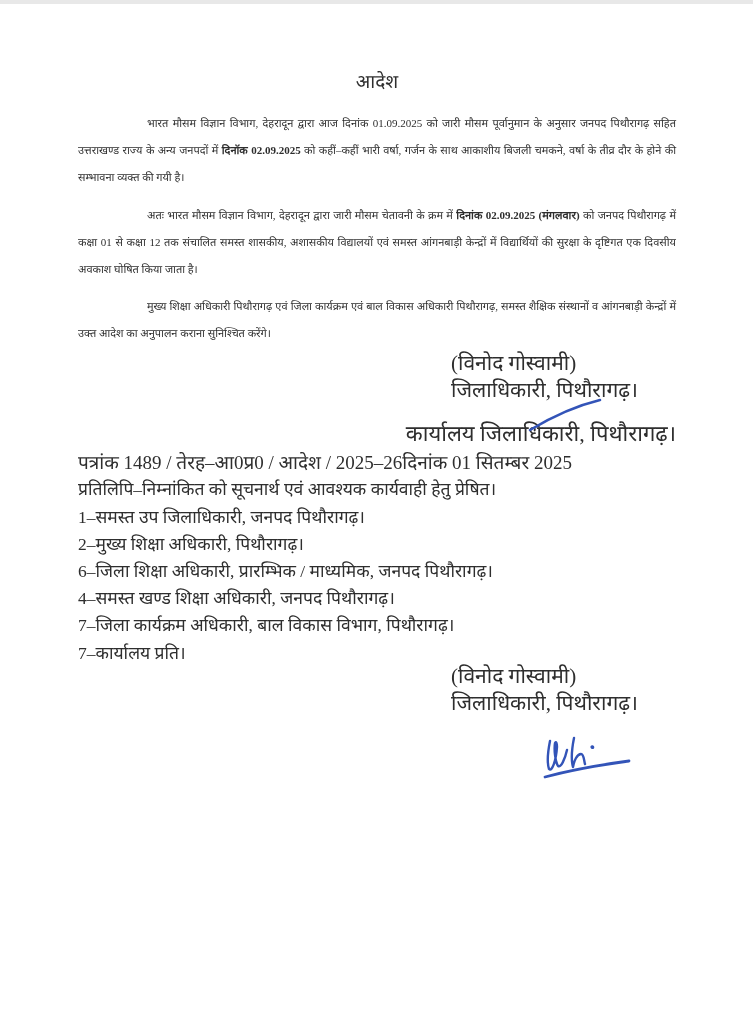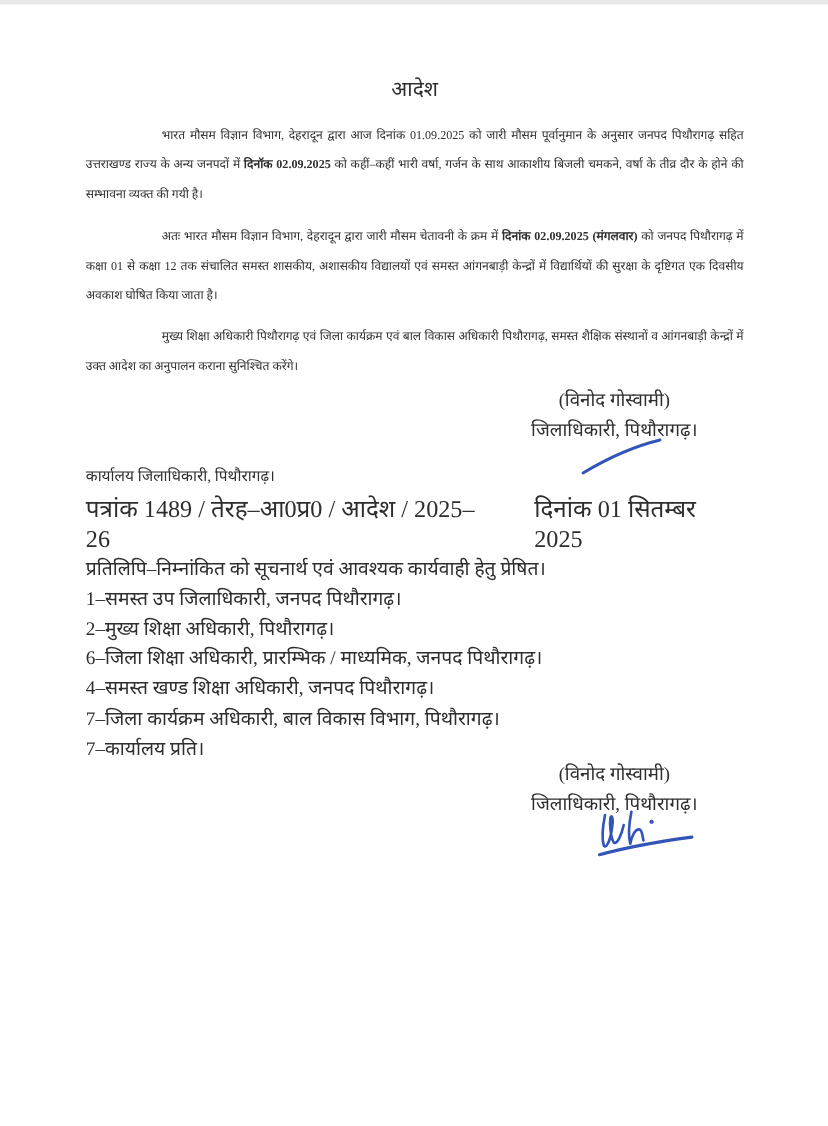--- a/index.html
+++ b/index.html
@@ -28,39 +28,37 @@
     text-align: justify;
     text-justify: inter-word;
     text-indent: 69px;
     margin: 0 0 10px 0;
   }
   .para b { font-weight: 700; }
   .sig-block {
     width: 215px;
     margin-left: auto;
     margin-right: 10px;
-    text-align: center;
-    font-size: 17px;
+    font-size: 21px;
     line-height: 27.2px;
   }
   .sig-top { margin-top: -8px; }
   .sig-bottom { margin-top: -4px; }
   .office-heading {
-    text-align: left;
-    font-size: 14px;
+    text-align: right;
+    font-size: 22px;
     line-height: 27.2px;
     margin-top: 16px;
   }
   .ref-row {
     display: flex;
-    justify-content: flex-end;
-    font-size: 22px;
+    justify-content: flex-start;
+    font-size: 19px;
     line-height: 27.2px;
     margin-top: 2px;
-    gap: 44px;
   }
   .copy-line, .recipient {
     font-size: 17.5px;
     line-height: 27.2px;
   }
   .recipients { margin: 0; padding: 0; list-style: none; }
   .sig-svg { position: absolute; pointer-events: none; }
   .sig-svg-1 { left: 527px; top: 393px; }
   .sig-svg-2 { left: 541px; top: 731px; }
 </style>

